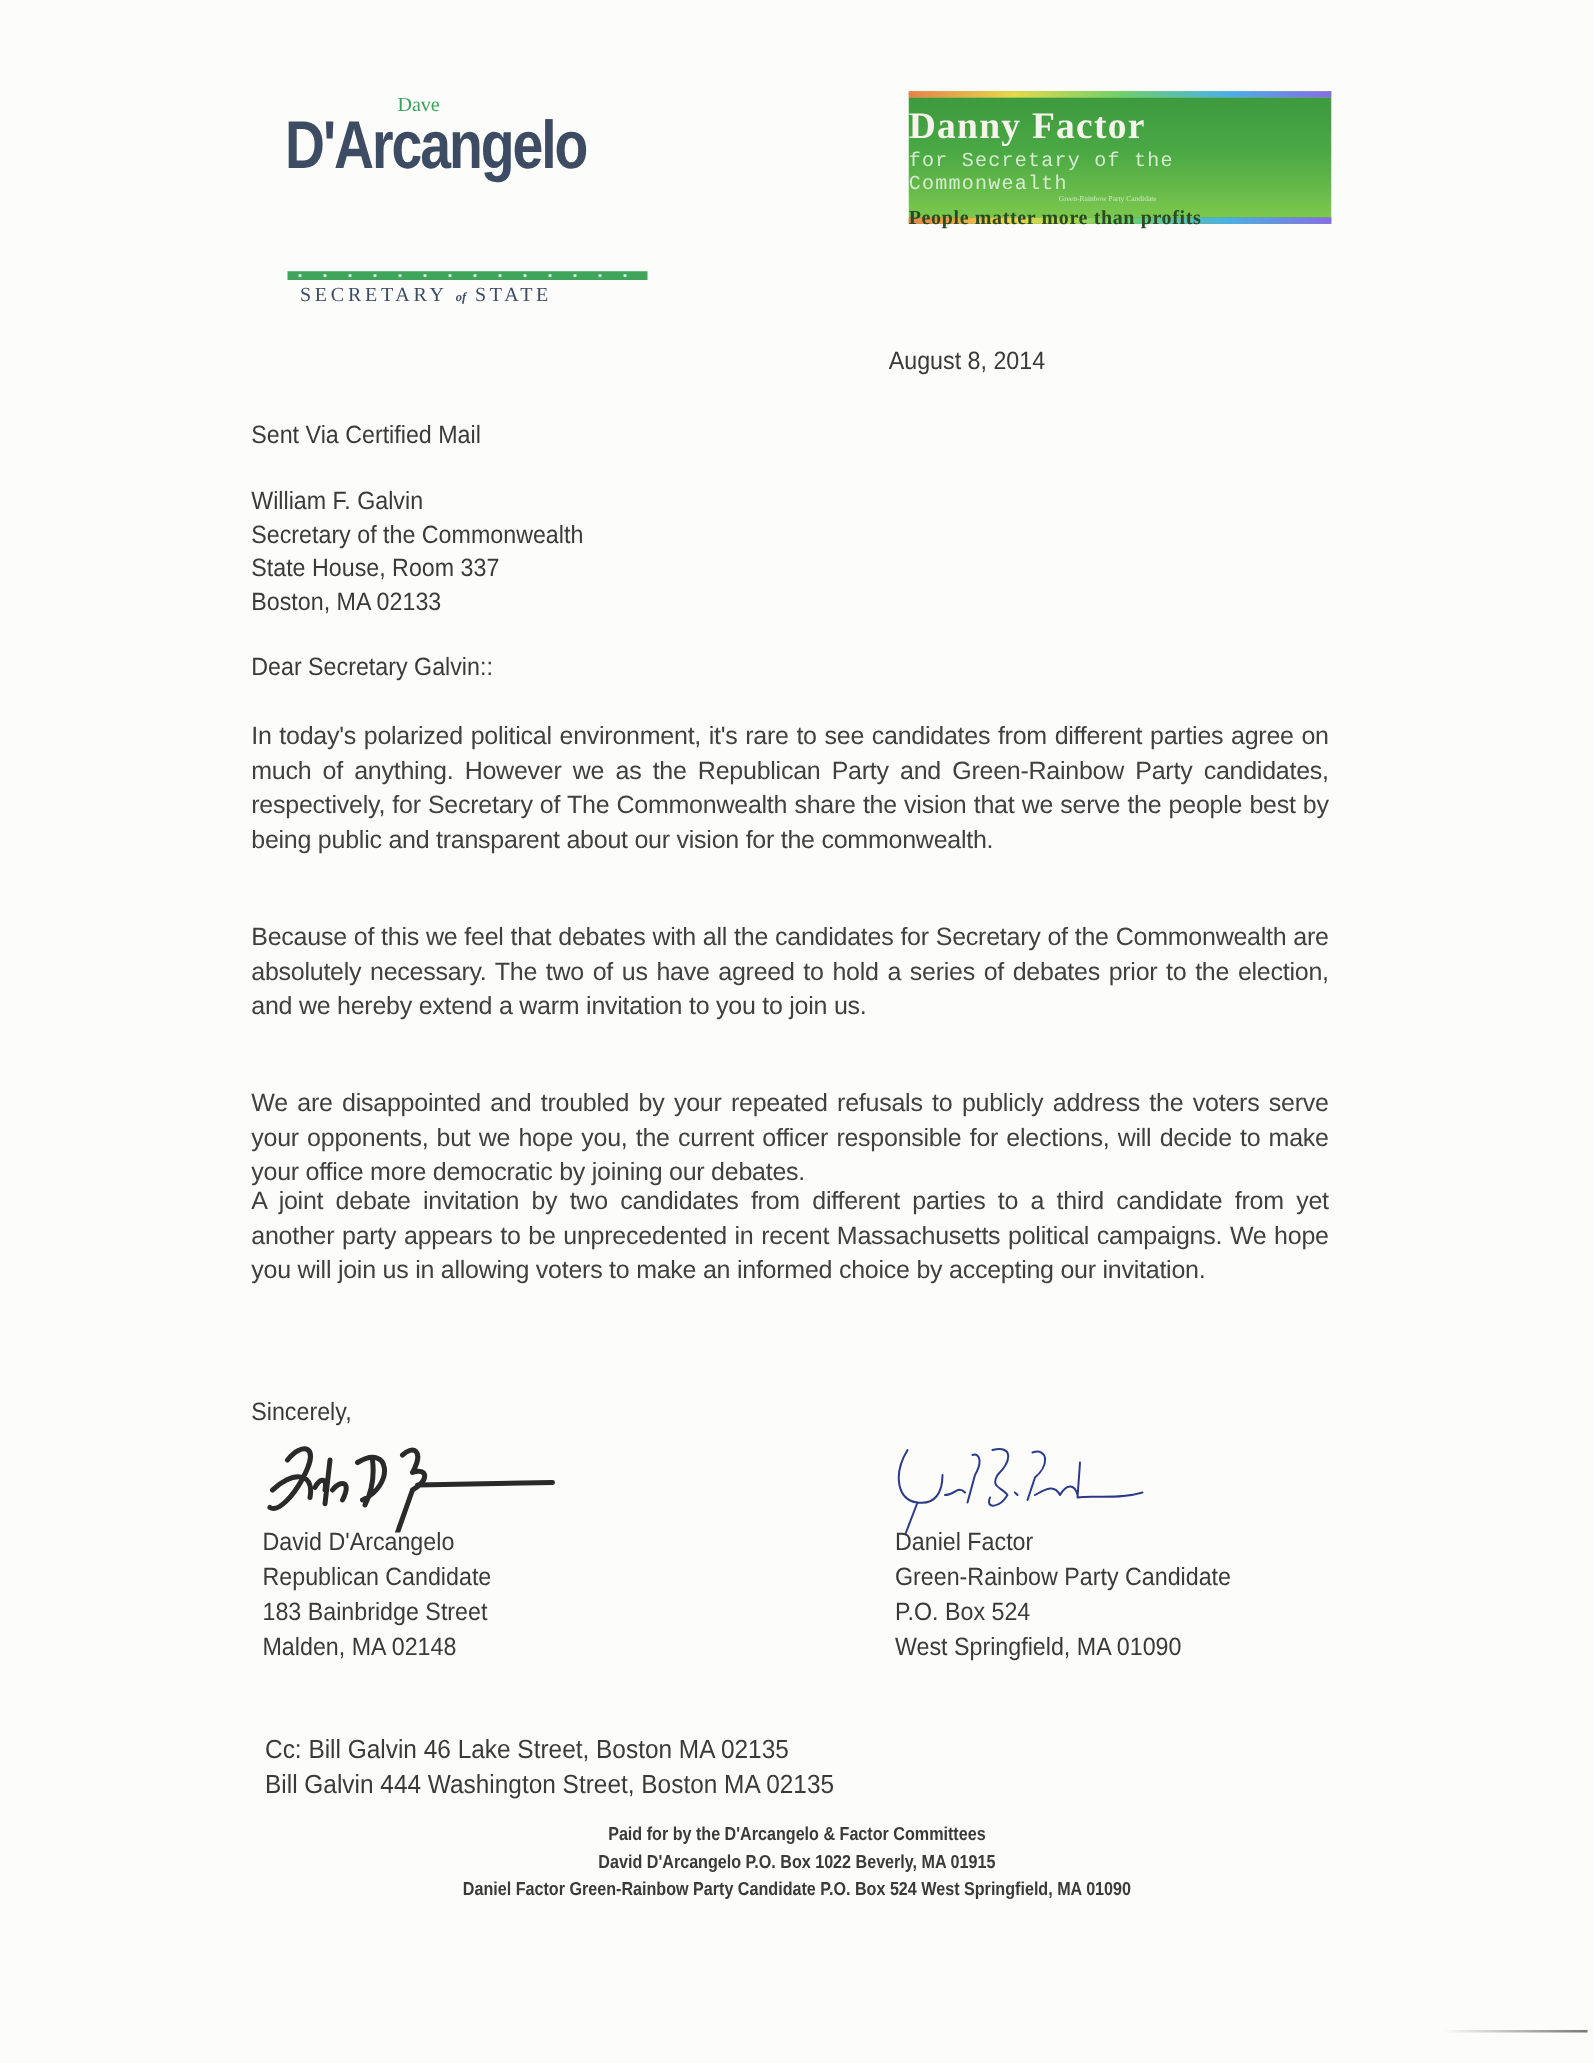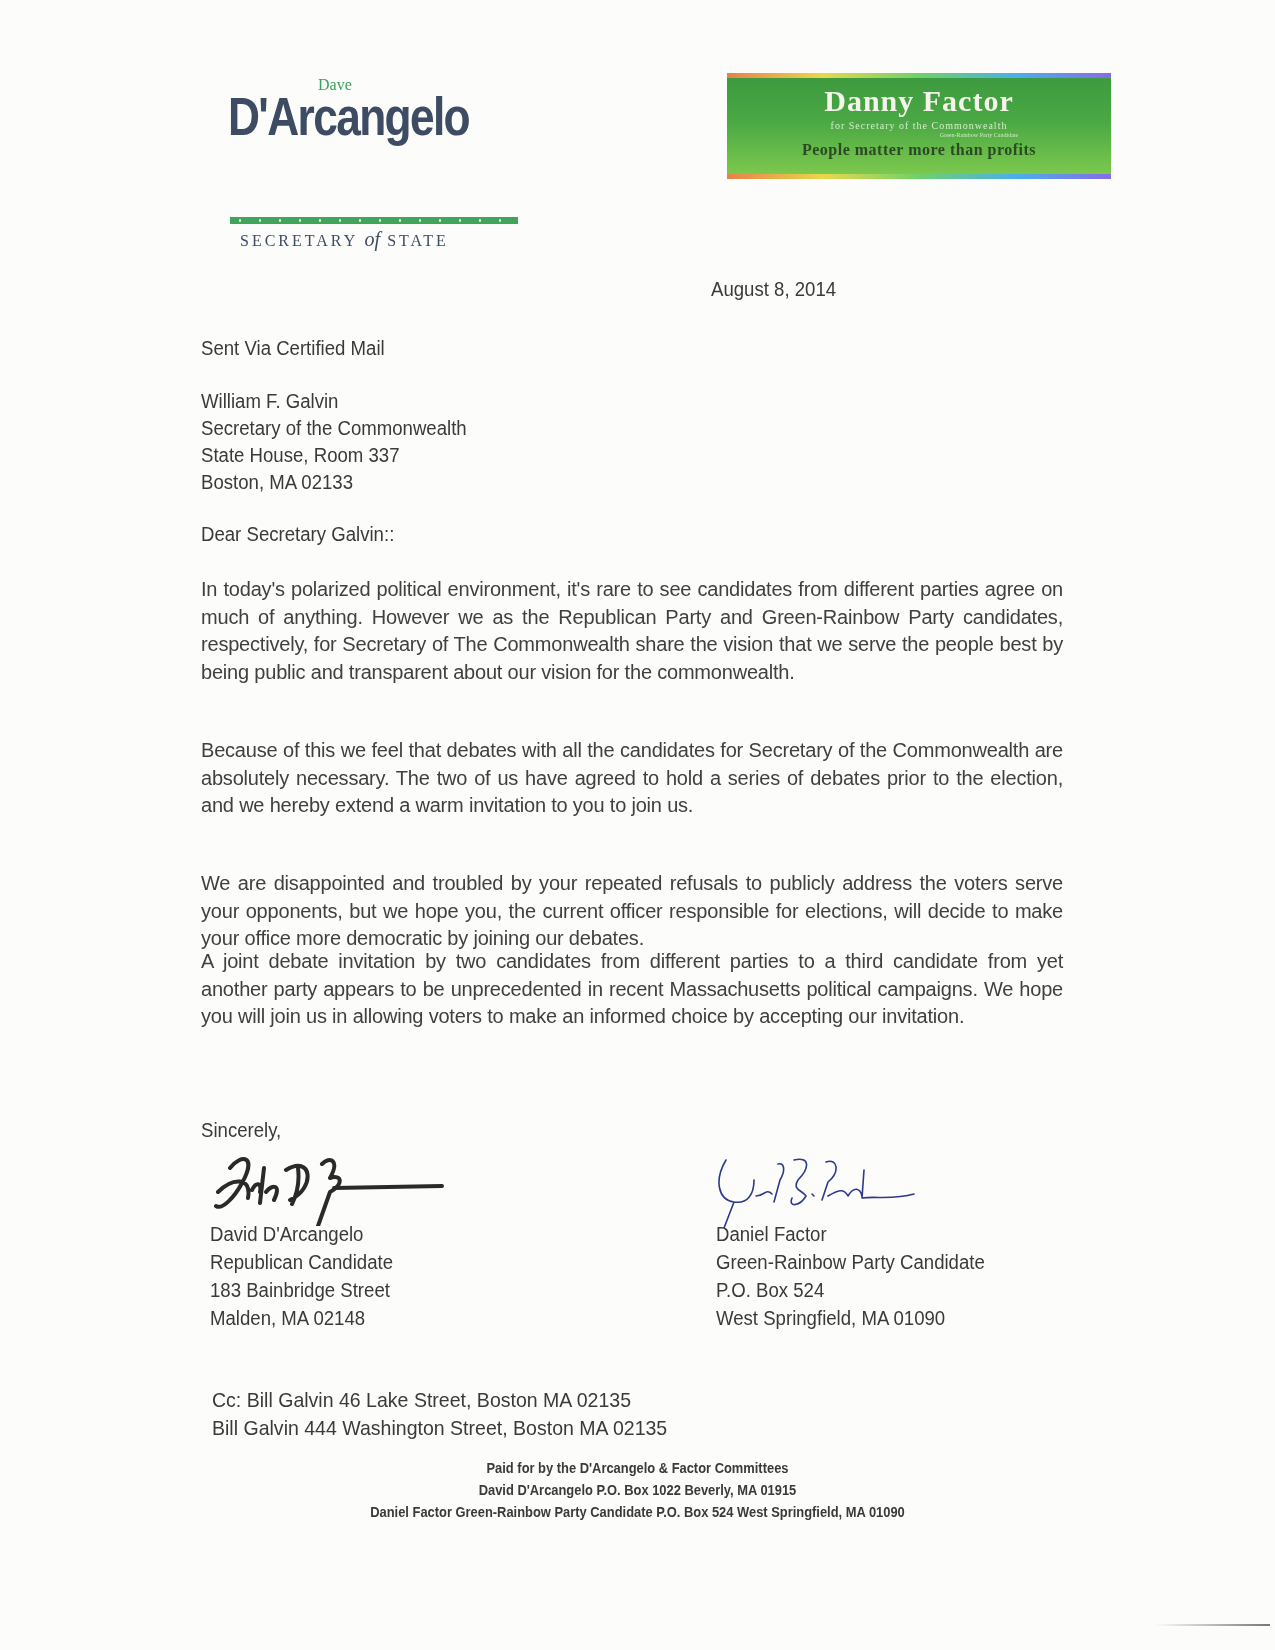--- a/index.html
+++ b/index.html
@@ -28,37 +28,37 @@
     position: absolute; left: 2px; top: 139px; width: 288px; height: 7px;
     background: #3fa55a;
     background-image: radial-gradient(circle, #dff0e4 1px, transparent 1.5px);
     background-size: 20px 7px;
   }
   .logo-left .sos {
     position: absolute; left: 12px; top: 150px;
     font-family: "Liberation Serif", serif; font-size: 16px;
     letter-spacing: 3px; color: #3d4b63; white-space: nowrap;
   }
-  .logo-left .sos i { font-size: 20px; letter-spacing: 0; }
+  .logo-left .sos i { font-size: 10px; letter-spacing: 0; font-weight: bold; }
 
   
   .logo-right {
-    left: 727px; top: 73px; width: 384px; height: 106px;
+    left: 727px; top: 73px; width: 338px; height: 106px;
     box-sizing: border-box;
     border-top: 5px solid; border-bottom: 5px solid;
     border-image: linear-gradient(90deg, #e8804a, #e8d84a, #6fd06a, #4ab0e8, #8a6ae8) 1;
     background: linear-gradient(180deg, #3d9a3f 0%, #4aa844 45%, #7cc84e 100%);
-    text-align: center;
+    text-align: left;
   }
   .logo-right .name {
     font-family: "Liberation Serif", serif; font-weight: bold;
     font-size: 30px; color: #f4f4ea; margin-top: 6px; letter-spacing: 1px;
   }
   .logo-right .sub {
-    font-family: Liberation Serif, serif; font-size: 10px; color: #d6ecd0;
+    font-family: Liberation Mono, monospace; font-size: 16px; color: #d6ecd0;
     margin-top: 2px; letter-spacing: 1px;
   }
   .logo-right .tiny {
     font-family: "Liberation Serif", serif; font-size: 6px; color: #cfe8c8;
     margin-top: 1px; padding-left: 120px;
   }
   .logo-right .tag {
     font-family: "Liberation Serif", serif; font-weight: bold;
     font-size: 16px; color: #2b4a22; margin-top: 3px; letter-spacing: 0.5px;
   }

